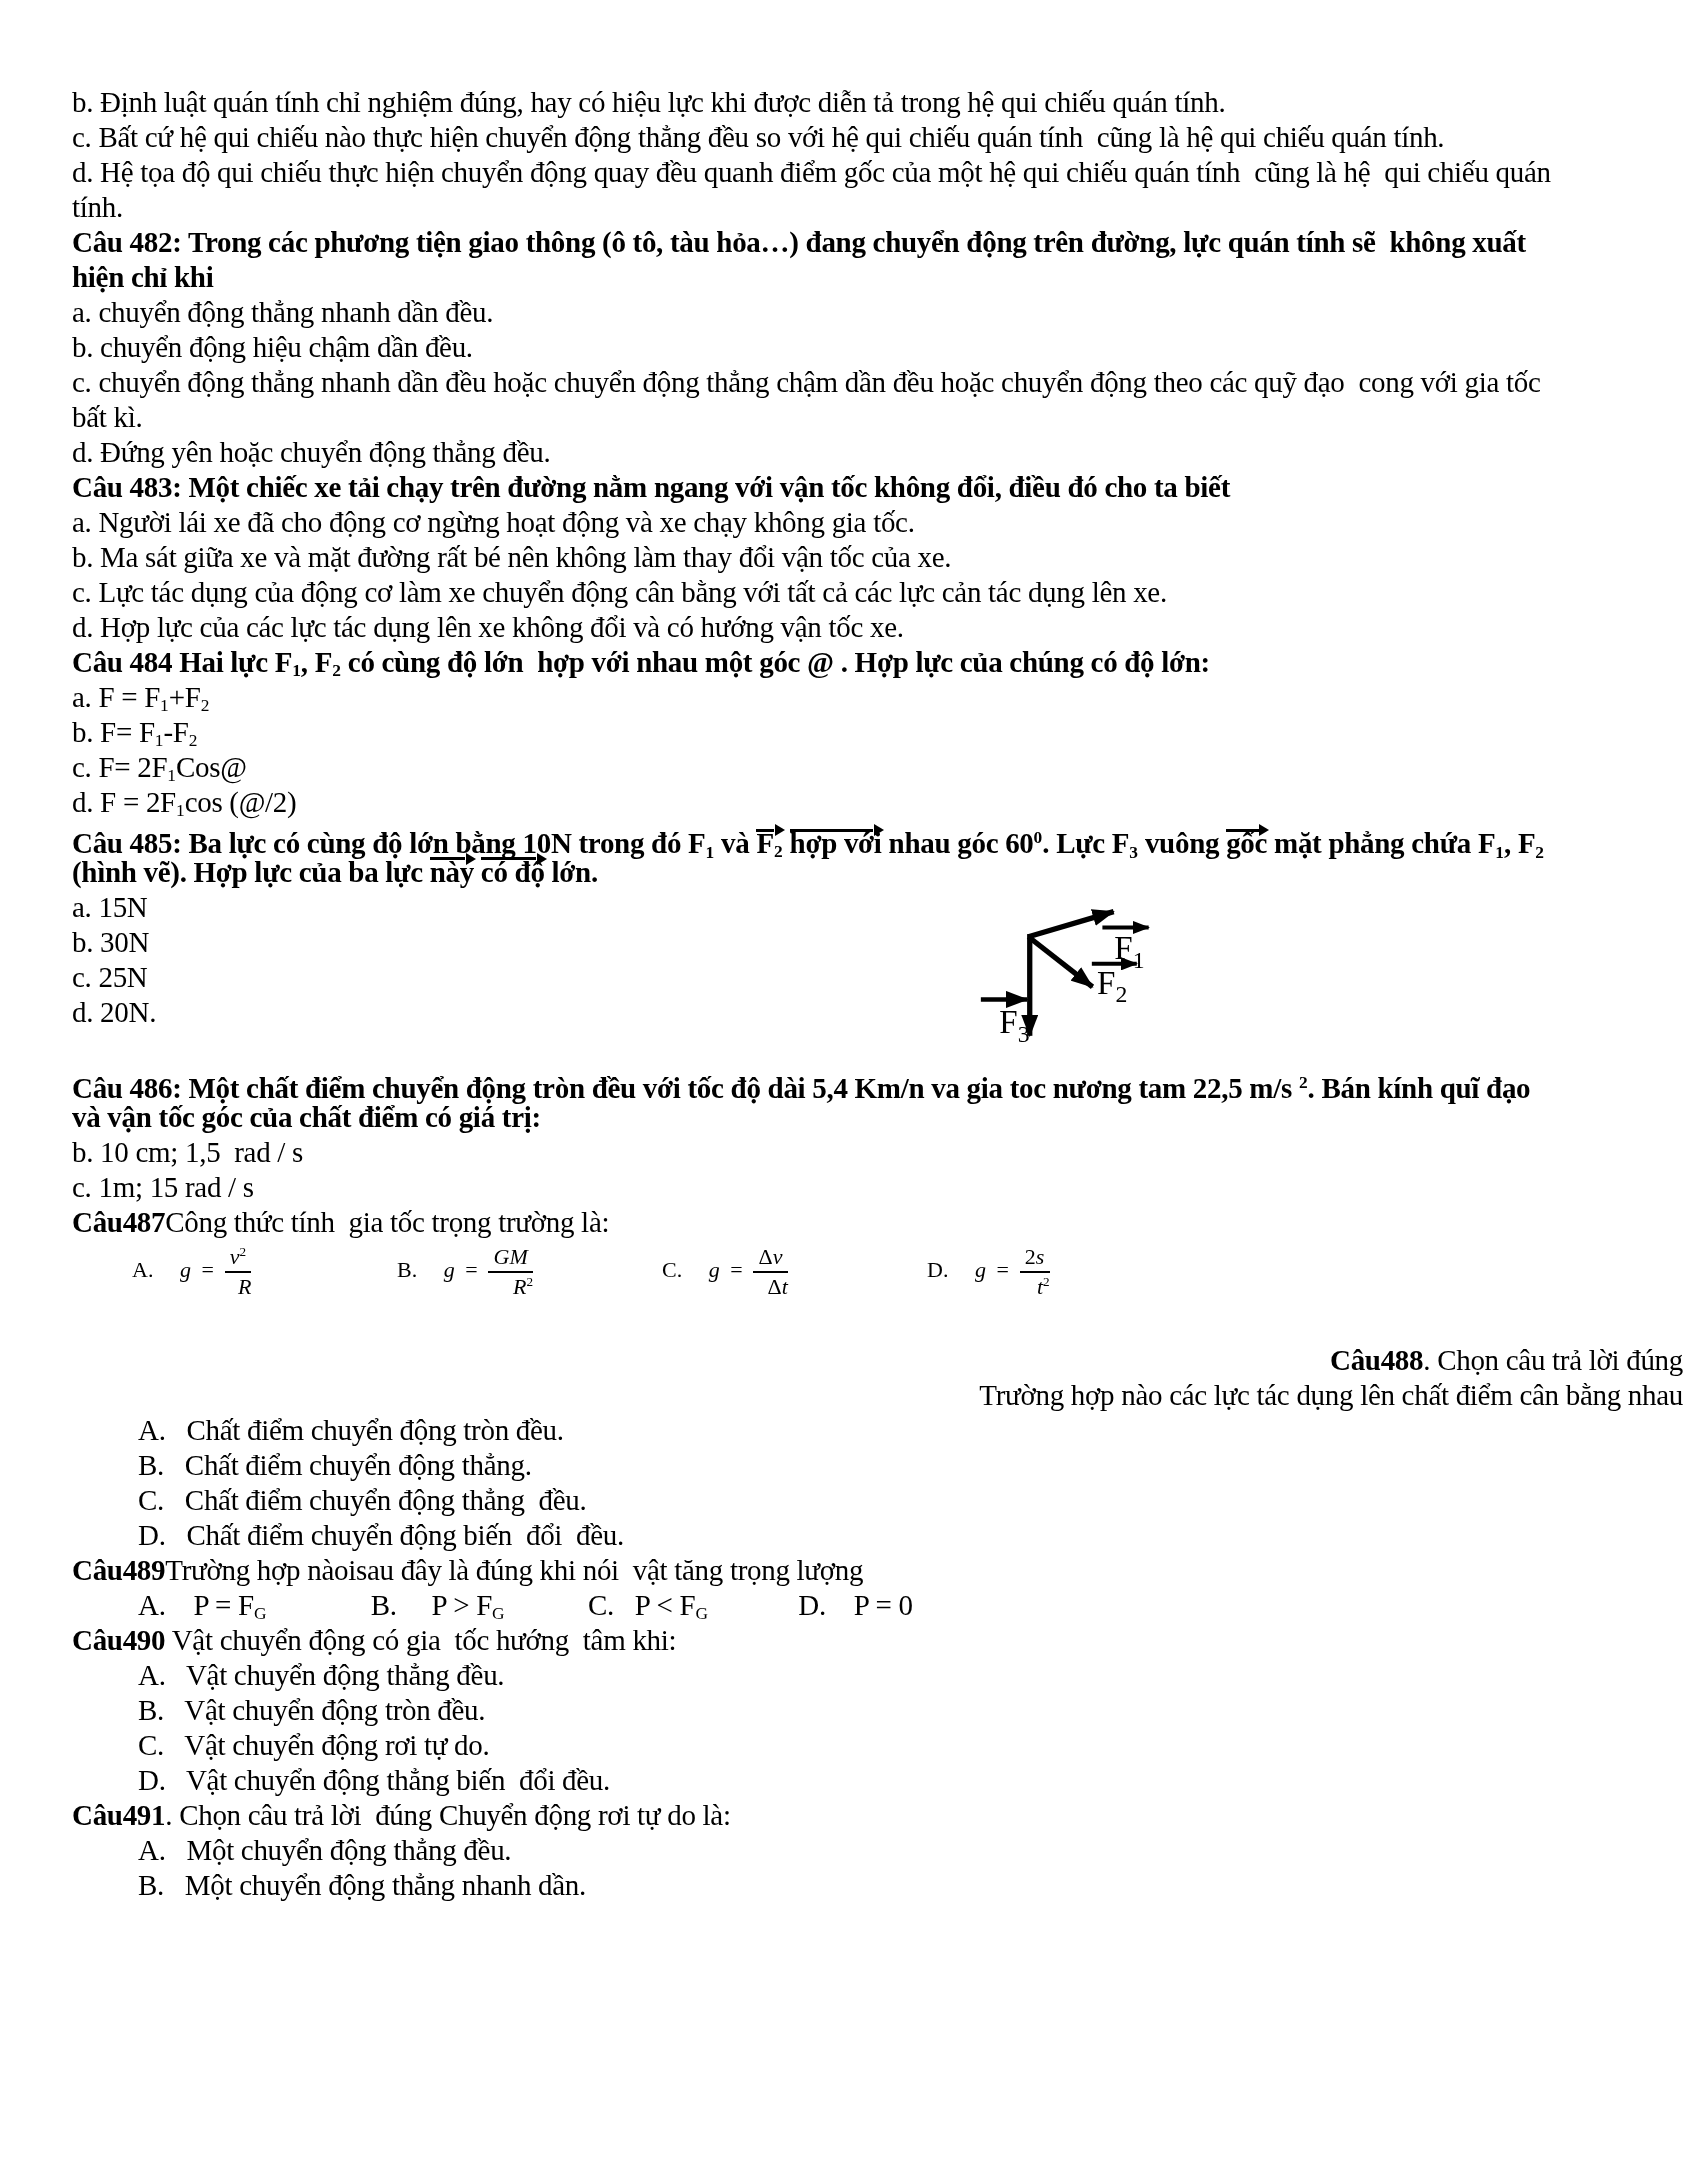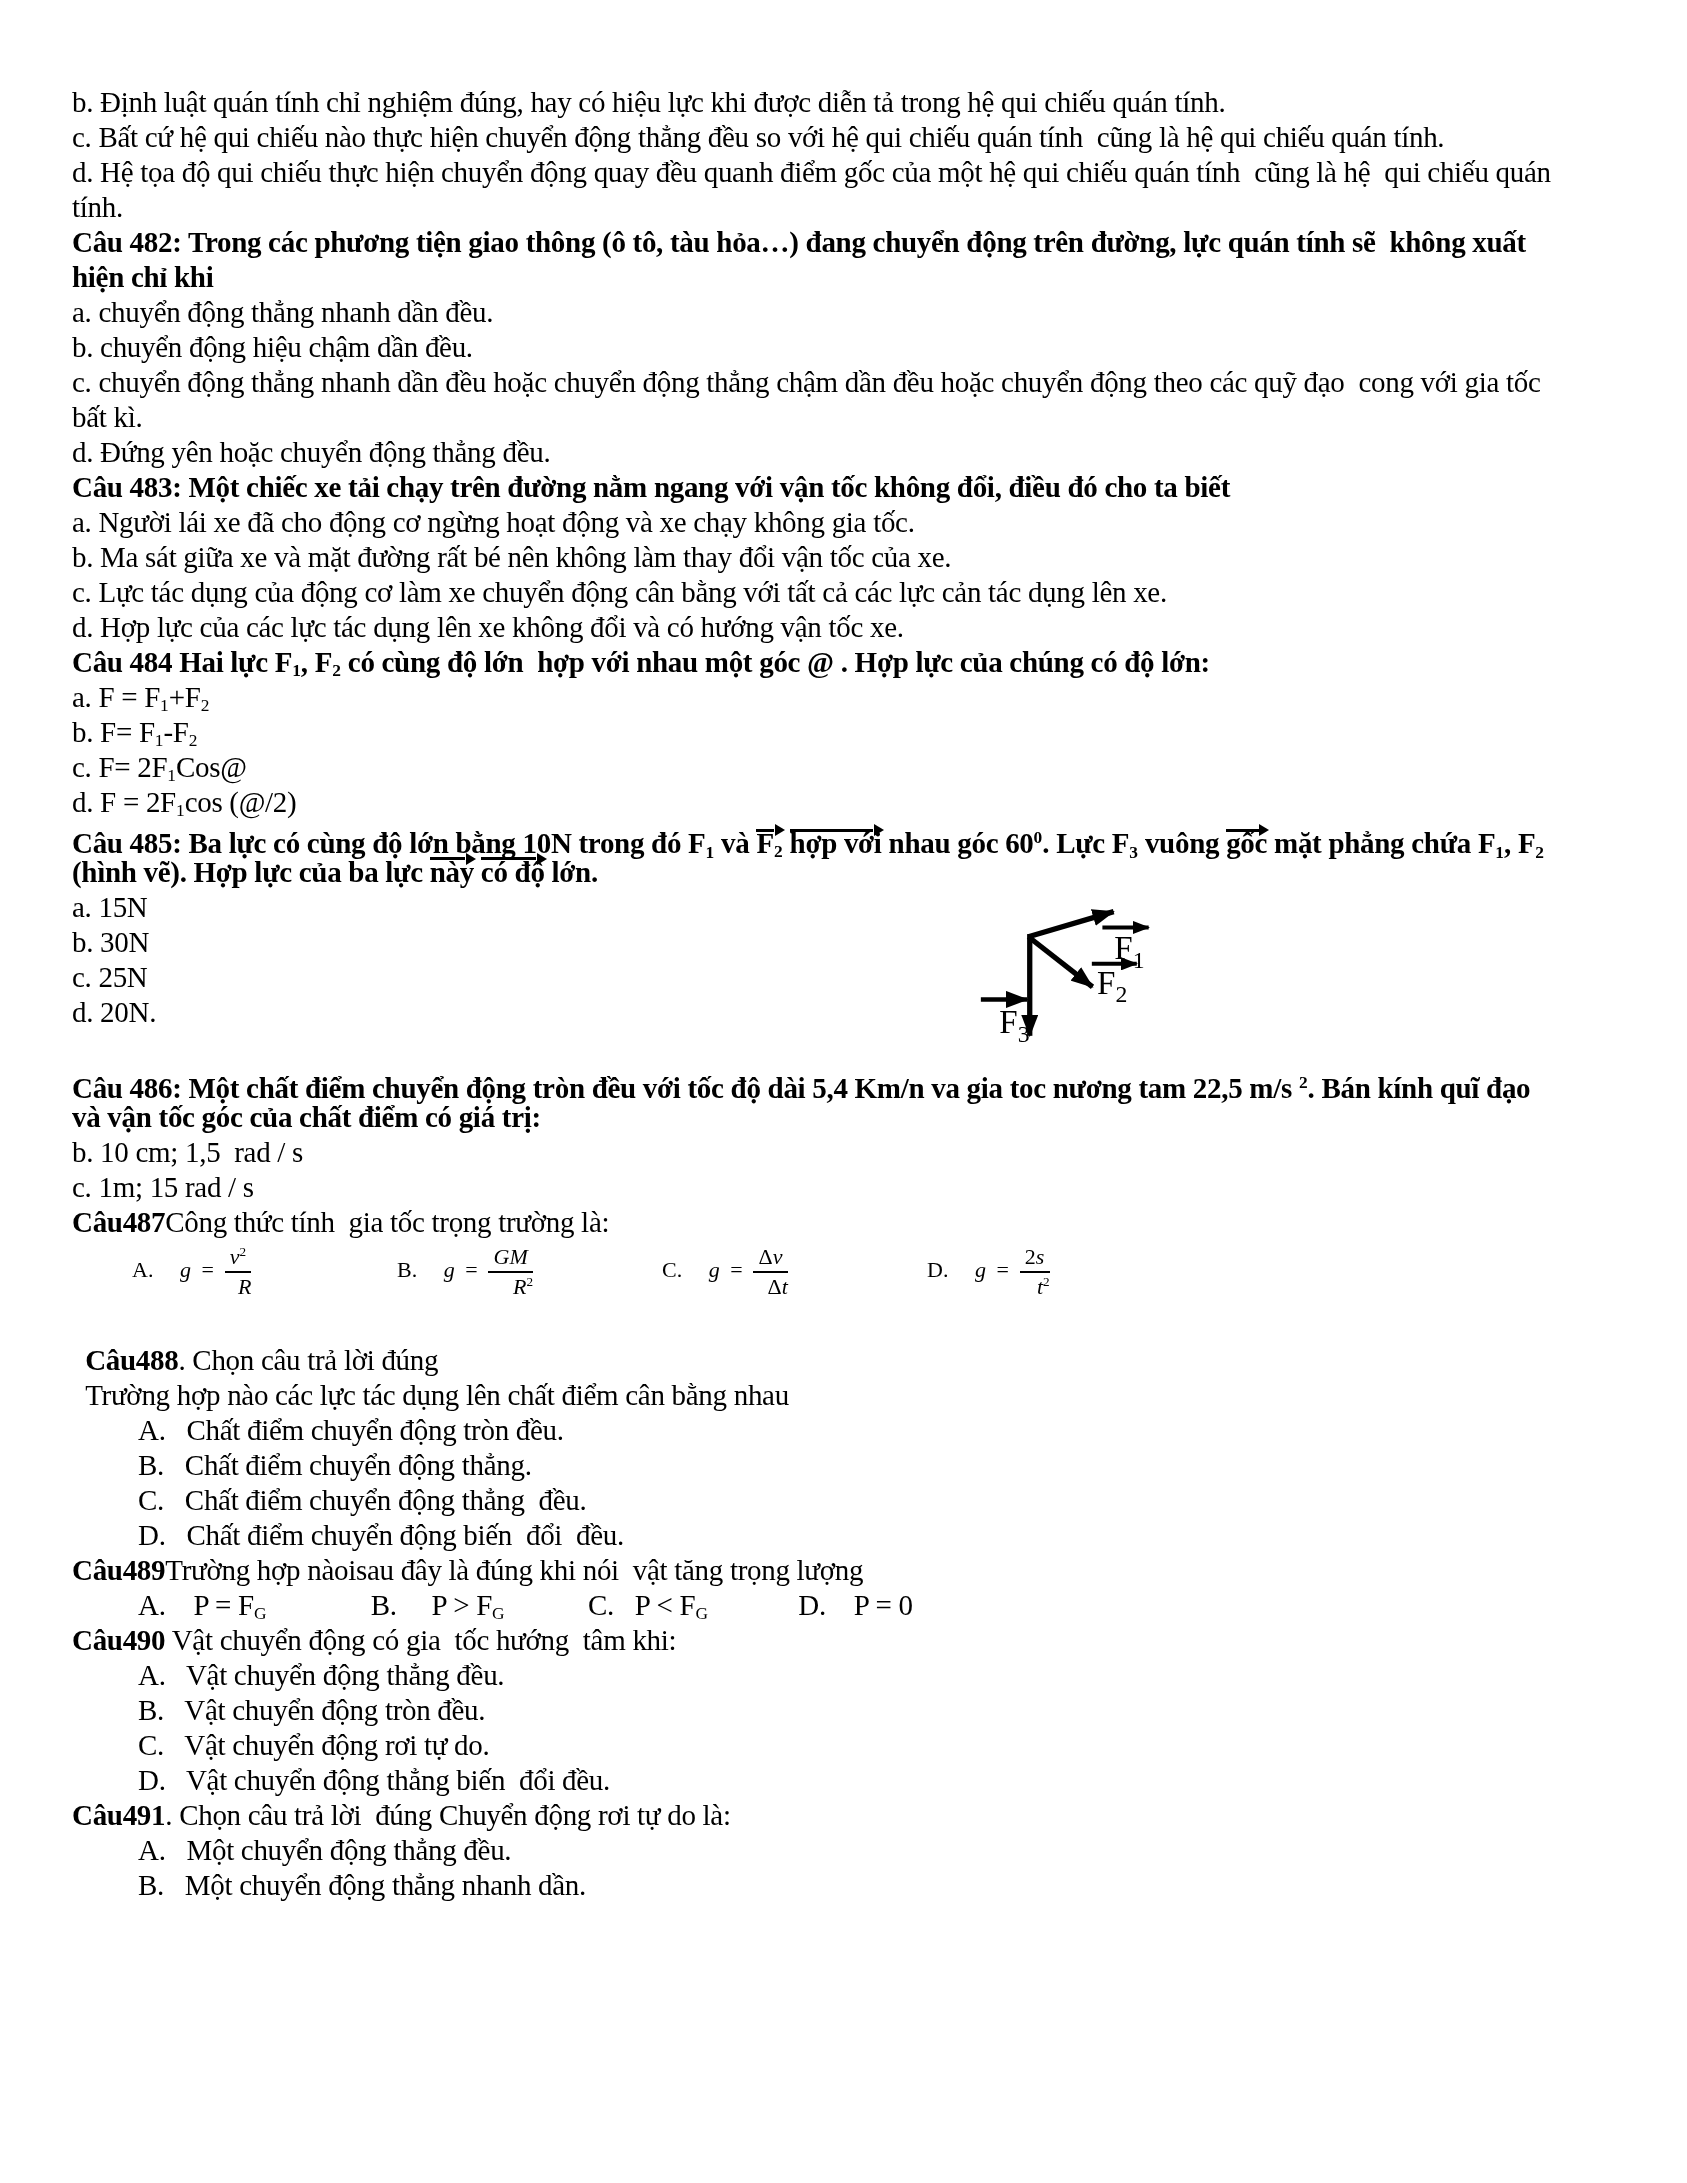--- a/index.html
+++ b/index.html
@@ -4,21 +4,21 @@
 <style>
   html,body{margin:0;padding:0;background:#ffffff;}
   body{width:1687px;height:2183px;font-family:"Liberation Serif",serif;color:#000;}
   .page{position:relative;width:1687px;height:2183px;box-sizing:border-box;
         padding:85px 36px 0 40px;overflow:hidden;margin-left:32px;}
   .line{white-space:pre;font-size:29px;line-height:35px;height:35px;letter-spacing:-0.3px;}
   .line.b{font-weight:bold;}
   .b{font-weight:bold;}
   .i{font-style:italic;}
   .ind{padding-left:66px;}
-  .ind-sm{padding-left:13.2px;}
+  .ind-sm{padding-left:13.2px;text-align:right;}
   .sub{font-size:0.6em;vertical-align:-0.25em;letter-spacing:0;}
   .sup{font-size:0.6em;vertical-align:0.6em;letter-spacing:0;}
   .vec{position:relative;}
   .vec::after{content:"";position:absolute;left:0;right:8.6px;top:1.3px;height:0;border-top:3.3px solid #000;}
   .vec::before{content:"";position:absolute;right:-2px;top:-3px;width:0;height:0;
                border:6px solid transparent;border-left:10.6px solid #000;border-right:none;}
   .spacer{height:35px;}
   .formula-row{height:99px;font-size:22px;padding-left:60px;padding-top:4px;white-space:nowrap;}
   .fitem{display:inline-block;width:265px;vertical-align:middle;}
   .flabel{margin-right:26.5px;}

